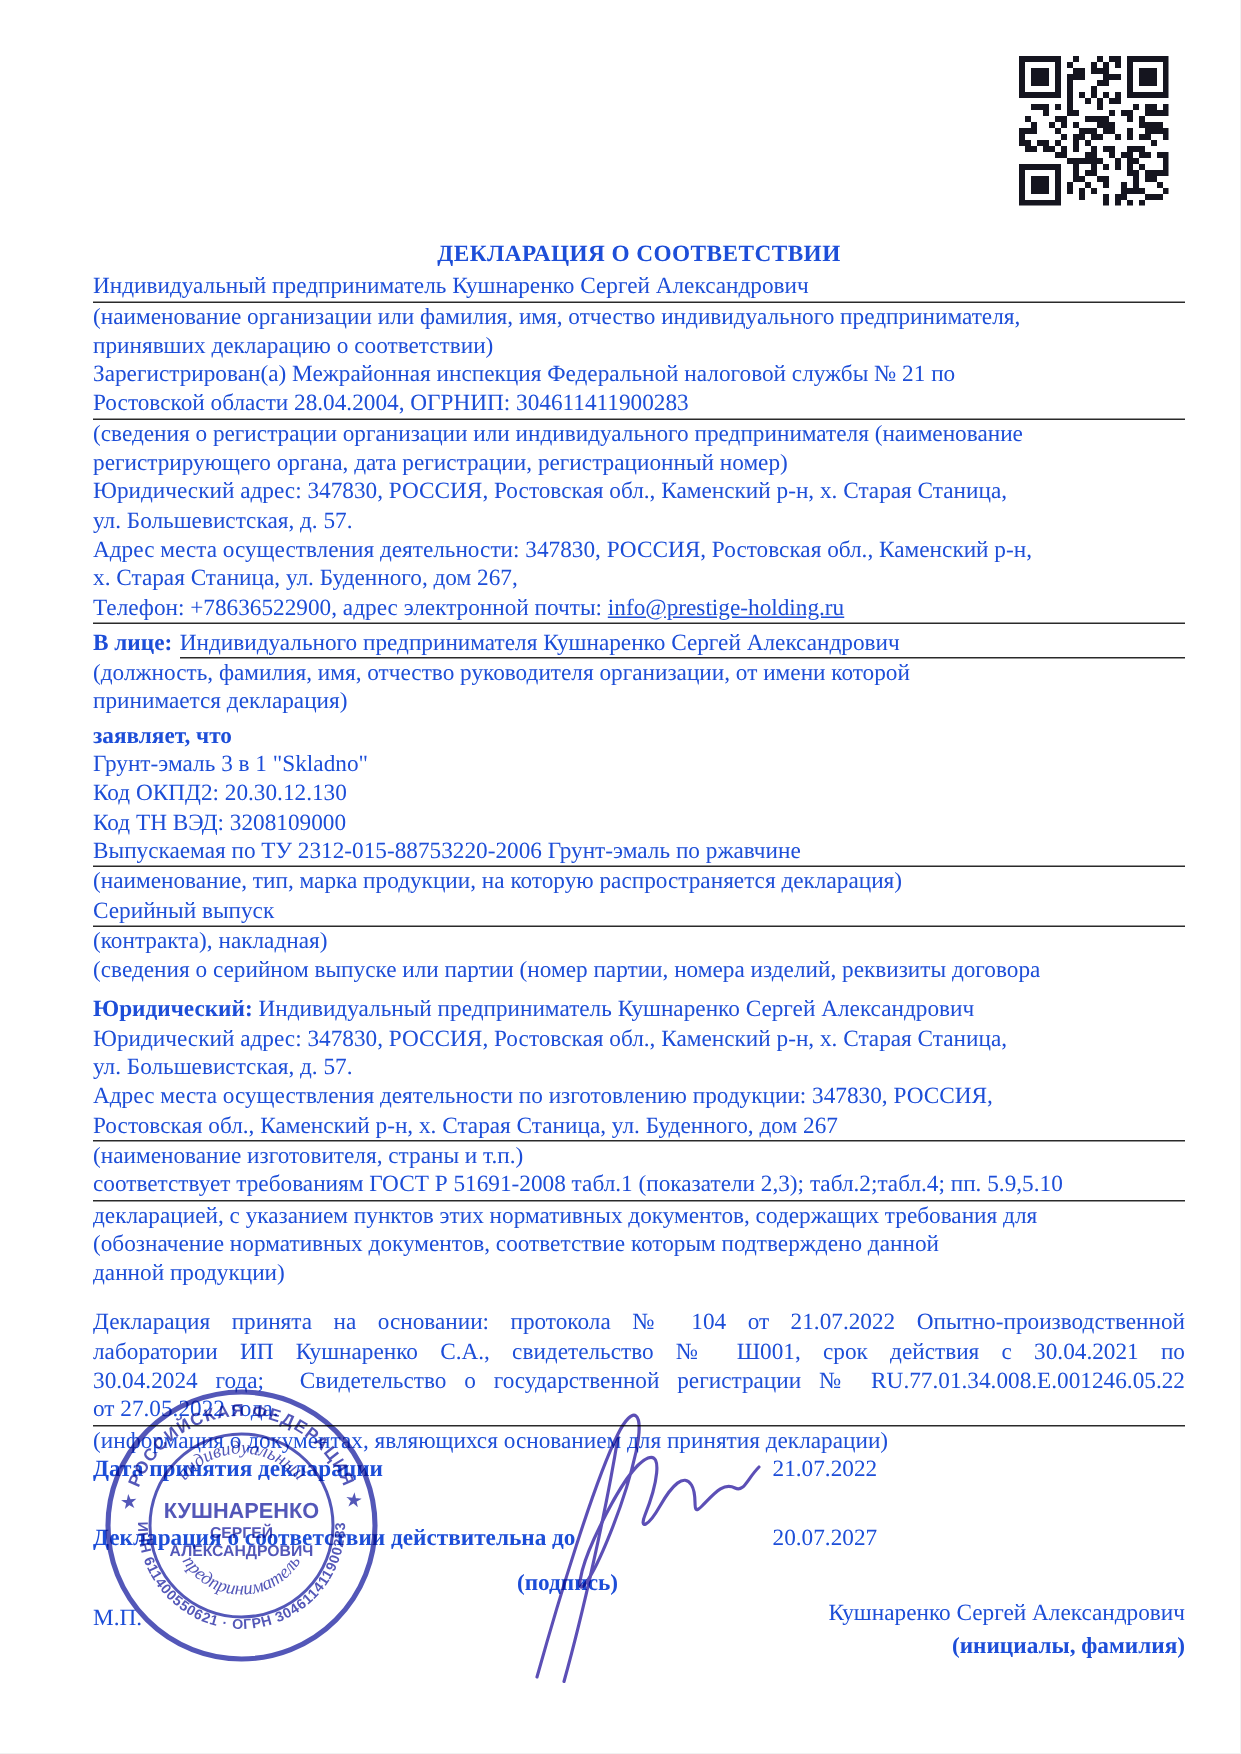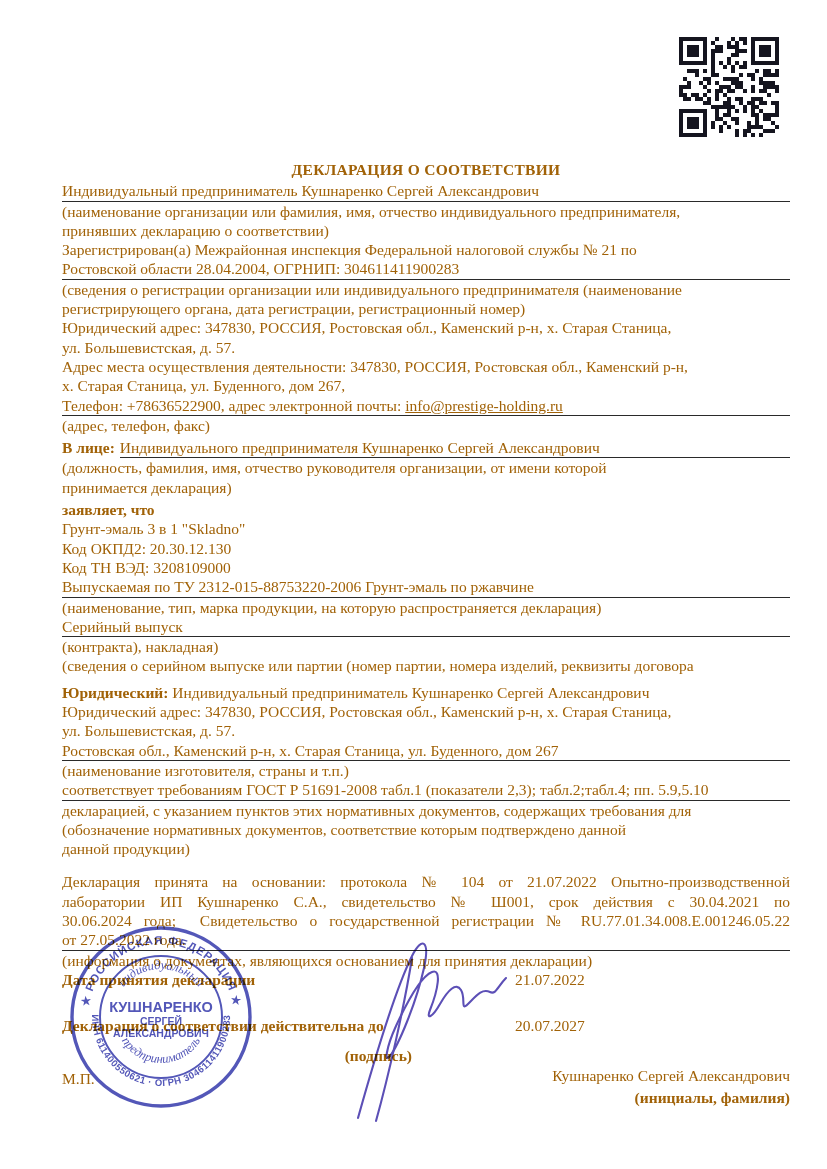--- a/index.html
+++ b/index.html
@@ -1,20 +1,20 @@
 <!DOCTYPE html>
 <html><head>
 <meta charset="utf-8">
 <style>
   html,body{margin:0;padding:0;background:#e8e8e8;}
   .page{
     position:relative;width:827px;height:1169px;background:#ffffff;
     margin:0 auto;overflow:hidden;
     font-family:"Liberation Serif","DejaVu Serif",serif;
-    color:#a16207;font-size:15.5px;line-height:19.3px;
+    color:#1d4ed8;font-size:15.5px;line-height:19.3px;
   }
   .content{position:absolute;left:62px;top:160px;width:728px;}
   .ln{white-space:pre-wrap;}
   .u{border-bottom:1.3px solid #2a2a2a;}
   .b{font-weight:bold;}
   .cap{text-align:left;}
   .title{text-align:center;font-weight:bold;letter-spacing:.3px;margin-bottom:2px;}
   .flexline{display:flex;align-items:baseline;}
   .flexline .label{flex:0 0 auto;margin-right:5px;}
   .flexline .val{flex:1 1 auto;border-bottom:1.3px solid #2a2a2a;}
@@ -342,21 +342,20 @@
     <div class="ln">Зарегистрирован(а) Межрайонная инспекция Федеральной налоговой службы № 21 по</div>
     <div class="ln u">Ростовской области 28.04.2004, ОГРНИП: 304611411900283</div>
     <div class="cap">(сведения о регистрации организации или индивидуального предпринимателя (наименование</div>
     <div class="cap">регистрирующего органа, дата регистрации, регистрационный номер)</div>
 
     <div class="ln">Юридический адрес: 347830, РОССИЯ, Ростовская обл., Каменский р-н, х. Старая Станица,</div>
     <div class="ln">ул. Большевистская, д. 57.</div>
     <div class="ln">Адрес места осуществления деятельности: 347830, РОССИЯ, Ростовская обл., Каменский р-н,</div>
     <div class="ln">х. Старая Станица, ул. Буденного, дом 267,</div>
     <div class="ln u"><span>Телефон: +78636522900, адрес электронной почты: </span><span class="email">info@prestige-holding.ru</span></div>
-    <div class="cap">(адрес, телефон, факс)</div>
 
     <div class="gap3"></div>
     <div class="flexline">
       <span class="label b">В лице:</span>
       <span class="val">Индивидуального предпринимателя Кушнаренко Сергей Александрович</span>
     </div>
     <div class="cap">(должность, фамилия, имя, отчество руководителя организации, от имени которой</div>
     <div class="cap">принимается декларация)</div>
 
     <div class="gap3"></div>
@@ -367,31 +366,32 @@
     <div class="ln u">Выпускаемая по ТУ 2312-015-88753220-2006 Грунт-эмаль по ржавчине</div>
     <div class="cap">(наименование, тип, марка продукции, на которую распространяется декларация)</div>
     <div class="ln u">Серийный выпуск</div>
     <div class="cap">(контракта), накладная)</div>
     <div class="cap">(сведения о серийном выпуске или партии (номер партии, номера изделий, реквизиты договора</div>
 
     <div class="gap7"></div>
     <div class="ln"><span class="b">Юридический:</span> <span>Индивидуальный предприниматель Кушнаренко Сергей Александрович</span></div>
     <div class="ln">Юридический адрес: 347830, РОССИЯ, Ростовская обл., Каменский р-н, х. Старая Станица,</div>
     <div class="ln">ул. Большевистская, д. 57.</div>
+    <div class="ln">Адрес места осуществления деятельности по изготовлению продукции: 347830, РОССИЯ,</div>
     <div class="ln u">Ростовская обл., Каменский р-н, х. Старая Станица, ул. Буденного, дом 267</div>
     <div class="cap">(наименование изготовителя, страны и т.п.)</div>
     <div class="ln u">соответствует требованиям ГОСТ Р 51691-2008 табл.1 (показатели 2,3); табл.2;табл.4; пп. 5.9,5.10</div>
     <div class="cap">декларацией, с указанием пунктов этих нормативных документов, содержащих требования для</div>
     <div class="cap">(обозначение нормативных документов, соответствие которым подтверждено данной</div>
     <div class="cap">данной продукции)</div>
 
     <div class="gap14"></div>
     <div class="ln jst">Декларация принята на основании: протокола № 104 от 21.07.2022 Опытно-производственной</div>
     <div class="ln jst">лаборатории ИП Кушнаренко С.А., свидетельство № Ш001, срок действия с 30.04.2021 по</div>
-    <div class="ln jst">30.06.2024 года;  Свидетельство о государственной регистрации № RU.77.01.34.008.Е.001246.05.22</div>
+    <div class="ln jst">30.04.2024 года;  Свидетельство о государственной регистрации № RU.77.01.34.008.Е.001246.05.22</div>
     <div class="ln u">от 27.05.2022 года.</div>
     <div class="cap">(информация о документах, являющихся основанием для принятия декларации)</div>
 
     <div class="row row-m1">
       <span class="rlabel">Дата принятия декларации</span>
       <span class="rval">21.07.2022</span>
     </div>
     <div class="row row-m2">
       <span class="rlabel">Декларация о соответствии действительна до</span>
       <span class="rval">20.07.2027</span>

